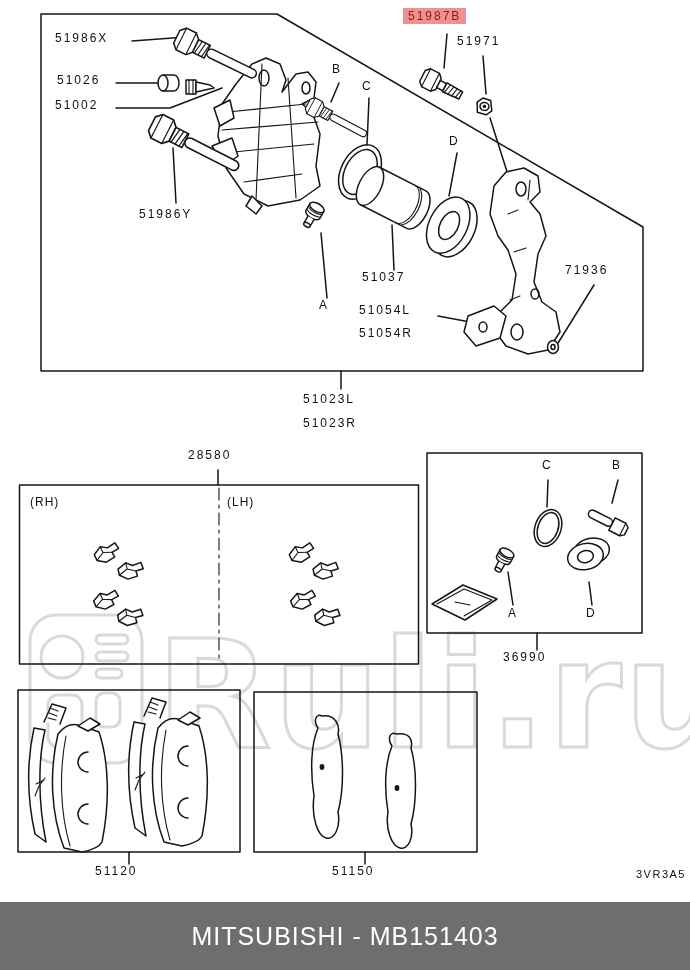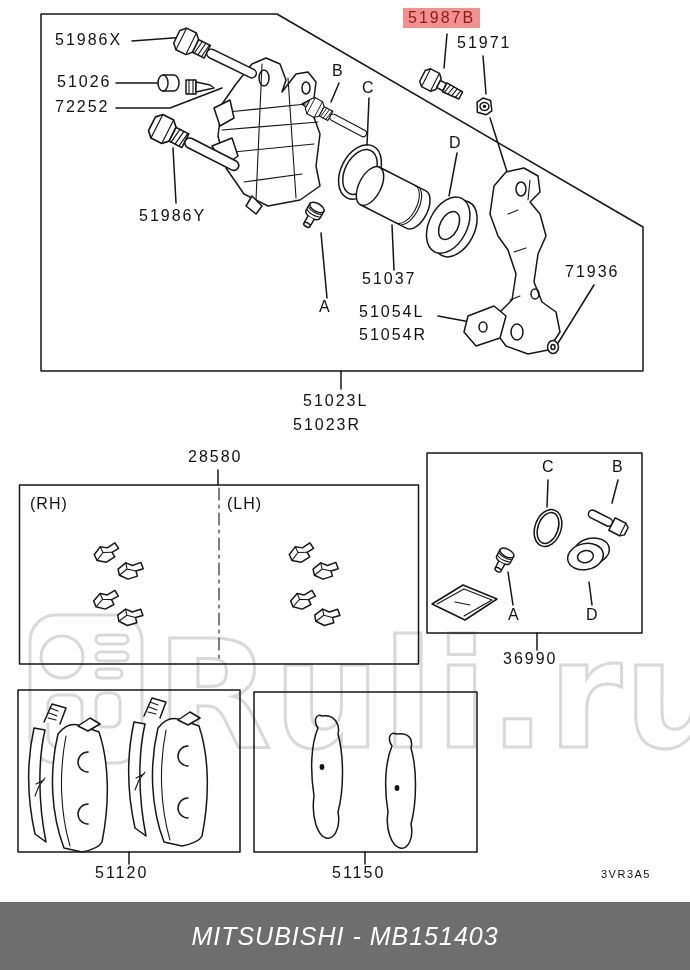--- a/index.html
+++ b/index.html
@@ -5,26 +5,26 @@
   html,body{margin:0;padding:0;background:#fff;}
   #stage{position:relative;width:690px;height:970px;background:#fff;overflow:hidden;
          font-family:"Liberation Sans", sans-serif;color:#161616;}
   .layer{position:absolute;left:0;top:0;}
   svg{display:block;}
   .art path,.art rect,.art ellipse,.art circle,.art line{stroke:#161616;stroke-width:1.5;fill:none;
      stroke-linecap:round;stroke-linejoin:round;}
   .art .thin{stroke-width:1.1;}
   .art .fillw{fill:#fff;}
   .art .dot{fill:#161616;stroke:none;}
-  .lbl{position:absolute;font-size:16px;letter-spacing:2px;line-height:1;white-space:nowrap;color:#111;}
-  .small{font-size:11px;letter-spacing:1.5px;}
+  .lbl{position:absolute;font-size:12px;letter-spacing:2px;line-height:1;white-space:nowrap;color:#111;}
+  .small{font-size:11px;letter-spacing:1.5px;margin-left:35px;}
   .hl{background:#f19090;color:#8c1c15;padding:2px 5px;}
   .footer{position:absolute;left:0;top:902px;width:690px;height:68px;background:#6e6e6e;
           display:flex;align-items:center;justify-content:center;gap:34px;
-          color:#fff;font-size:25px;letter-spacing:1px;font-style:italic;}
+          color:#fff;font-size:25px;letter-spacing:1px;}
   .wmtext{font-weight:bold;}
 </style>
 </head>
 <body>
 
 <div id="stage">
 
   <svg class="layer" style="top:595px" width="690" height="185" viewBox="0 0 690 185">
     <g stroke="#d9d9d9" stroke-width="3" fill="none">
       <rect x="30" y="20" width="112" height="148" rx="26"></rect>
@@ -207,34 +207,34 @@
       <path d="M365 852 V864"></path>
       <path d="M322 716 C316 713 313 721 318 728 C311 744 310 770 314 796 C311 818 318 836 326 838 C334 840 341 828 338 812 C344 790 344 756 338 734 C340 726 336 714 322 716 Z"></path>
       <ellipse class="dot" cx="322" cy="767" rx="2.4" ry="3"></ellipse>
       <path d="M396 734 C390 731 387 739 392 746 C385 762 384 788 388 812 C385 830 392 846 400 848 C408 850 414 838 411 824 C417 802 417 768 411 748 C413 740 410 732 396 734 Z"></path>
       <ellipse class="dot" cx="397" cy="788" rx="2.4" ry="3"></ellipse>
     </g>
   </svg>
 
   <div class="lbl" style="left:55px;top:32px">51986X</div>
   <div class="lbl" style="left:57px;top:74px">51026</div>
-  <div class="lbl" style="left:55px;top:99px">72252</div>
+  <div class="lbl" style="left:55px;top:99px">51002</div>
   <div class="lbl" style="left:139px;top:208px">51986Y</div>
   <div class="lbl hl" style="left:403px;top:8px">51987B</div>
   <div class="lbl" style="left:457px;top:35px">51971</div>
   <div class="lbl" style="left:332px;top:63px">B</div>
   <div class="lbl" style="left:362px;top:80px">C</div>
   <div class="lbl" style="left:449px;top:135px">D</div>
   <div class="lbl" style="left:319px;top:299px">A</div>
   <div class="lbl" style="left:362px;top:271px">51037</div>
   <div class="lbl" style="left:359px;top:304px">51054L</div>
   <div class="lbl" style="left:359px;top:327px">51054R</div>
   <div class="lbl" style="left:565px;top:264px">71936</div>
   <div class="lbl" style="left:303px;top:393px">51023L</div>
-  <div class="lbl" style="left:293px;top:417px">51023R</div>
+  <div class="lbl" style="left:303px;top:417px">51023R</div>
 
   <div class="lbl" style="left:188px;top:449px">28580</div>
   <div class="lbl" style="left:30px;top:496px;letter-spacing:1px">(RH)</div>
   <div class="lbl" style="left:227px;top:496px;letter-spacing:1px">(LH)</div>
 
   <div class="lbl" style="left:542px;top:459px">C</div>
   <div class="lbl" style="left:612px;top:459px">B</div>
   <div class="lbl" style="left:508px;top:607px">A</div>
   <div class="lbl" style="left:586px;top:607px">D</div>
   <div class="lbl" style="left:503px;top:651px">36990</div>

